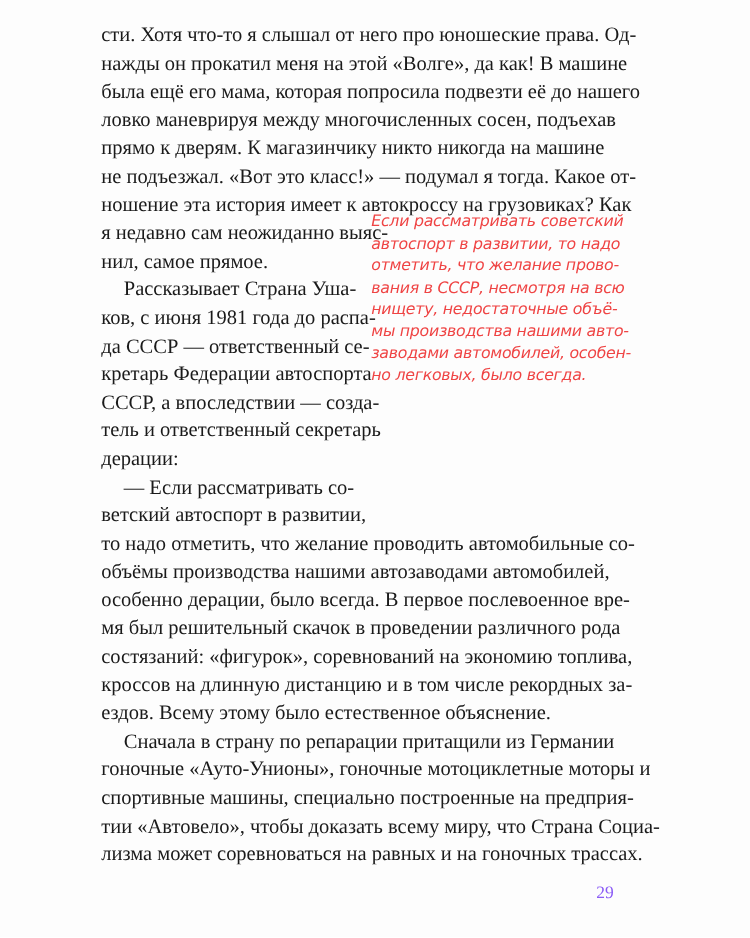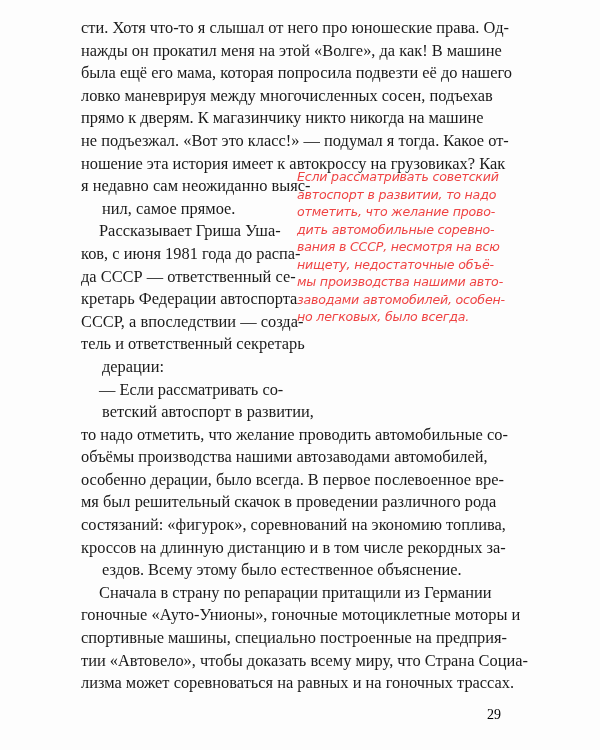--- a/index.html
+++ b/index.html
@@ -34,21 +34,20 @@
     }
     .line {
       display: block;
       white-space: nowrap;
       text-align: justify;
       text-align-last: justify;
       height: 22.6px;
     }
     .line.last {
       text-align-last: left;
-      margin-left: 21px;
     }
     .line.narrow {
       width: 195px;
     }
     .line.indent {
       text-indent: 18px;
     }
     .pull-quote {
       position: absolute;
       left: 297px;
@@ -65,43 +64,43 @@
       display: block;
       white-space: nowrap;
       text-align: justify;
       text-align-last: justify;
     }
     .pq-line.last {
       text-align-last: left;
     }
     .page-number {
       position: absolute;
-      left: 487px;
+      left: 477px;
       top: 707px;
       font-family: "Liberation Serif", "DejaVu Serif", serif;
       font-size: 14px;
-      color: #000000;
+      color: #8b5cf6;
     }
   </style>
 </head>
 <body>
 
 <div class="page">
 
   <div class="text-block">
     <span class="line">сти. Хотя что-то я слышал от него про юношеские права. Од-</span>
     <span class="line">нажды он прокатил меня на этой «Волге», да как! В машине</span>
     <span class="line">была ещё его мама, которая попросила подвезти её до нашего</span>
     <span class="line">ловко маневрируя между многочисленных сосен, подъехав</span>
     <span class="line">прямо к дверям. К магазинчику никто никогда на машине</span>
     <span class="line">не подъезжал. «Вот это класс!» — подумал я тогда. Какое от-</span>
     <span class="line">ношение эта история имеет к автокроссу на грузовиках? Как</span>
     <span class="line narrow">я недавно сам неожиданно выяс-</span>
     <span class="line narrow last">нил, самое прямое.</span>
-    <span class="line narrow indent">Рассказывает Гриша Уша-</span>
+    <span class="line narrow indent">Рассказывает Страна Уша-</span>
     <span class="line narrow">ков, с июня 1981 года до распа-</span>
     <span class="line narrow">да СССР — ответственный се-</span>
     <span class="line narrow">кретарь Федерации автоспорта</span>
     <span class="line narrow">СССР, а впоследствии — созда-</span>
     <span class="line narrow">тель и ответственный секретарь</span>
     <span class="line narrow last">дерации:</span>
     <span class="line narrow indent">— Если рассматривать со-</span>
     <span class="line narrow last">ветский автоспорт в развитии,</span>
     <span class="line">то надо отметить, что желание проводить автомобильные со-</span>
     <span class="line">объёмы производства нашими автозаводами автомобилей,</span>
@@ -115,21 +114,20 @@
     <span class="line">спортивные машины, специально построенные на предприя-</span>
     <span class="line">тии «Автовело», чтобы доказать всему миру, что Страна Социа-</span>
     <span class="line">лизма может соревноваться на равных и на гоночных трассах.</span>
 
   </div>
 
   <div class="pull-quote">
     <span class="pq-line">Если рассматривать советский</span>
     <span class="pq-line">автоспорт в развитии, то надо</span>
     <span class="pq-line">отметить, что желание прово-</span>
-    <span class="pq-line">дить автомобильные соревно-</span>
     <span class="pq-line">вания в СССР, несмотря на всю</span>
     <span class="pq-line">нищету, недостаточные объё-</span>
     <span class="pq-line">мы производства нашими авто-</span>
     <span class="pq-line">заводами автомобилей, особен-</span>
     <span class="pq-line last">но легковых, было всегда.</span>
   </div>
 
   <div class="page-number">29</div>
 </div>
 

